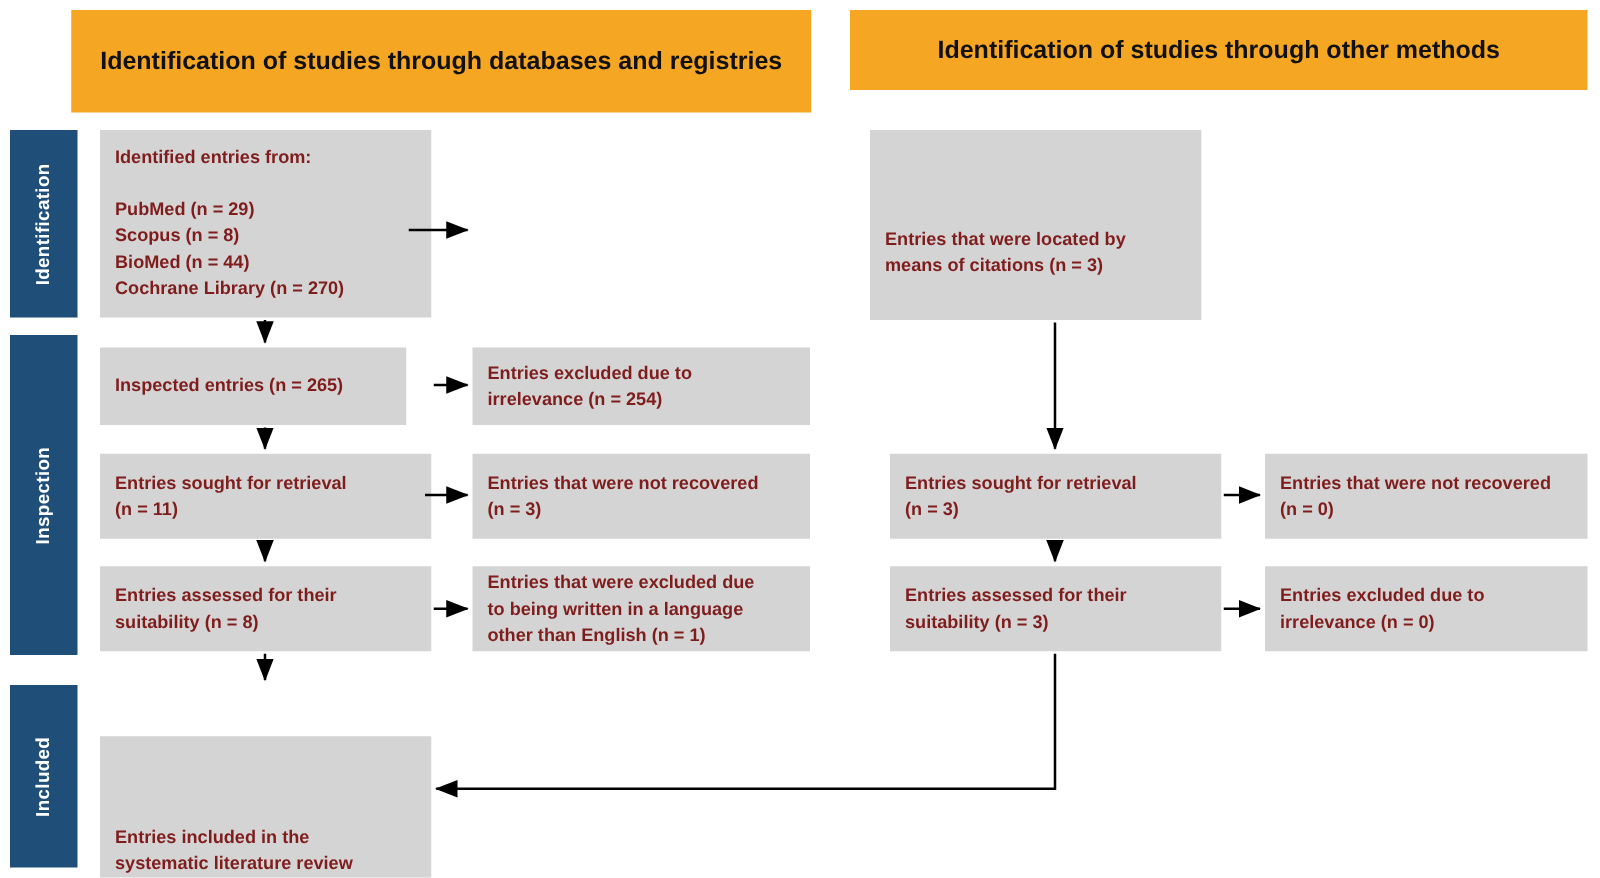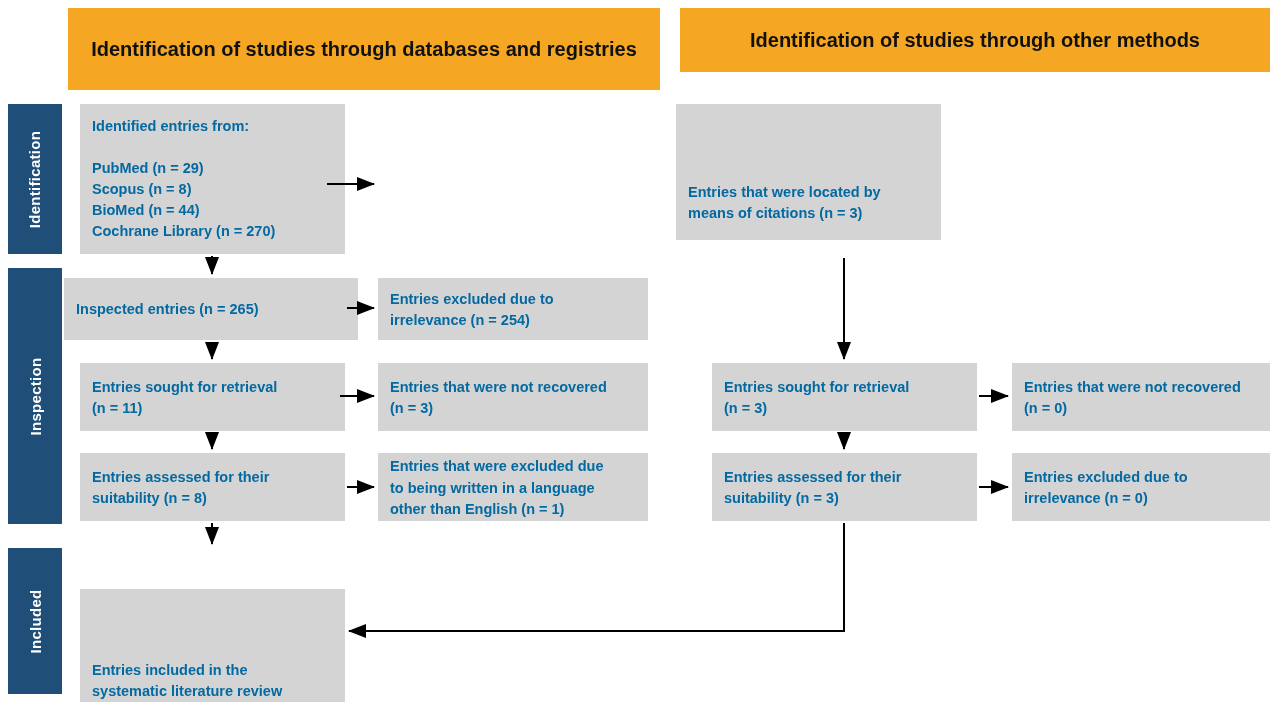--- a/index.html
+++ b/index.html
@@ -44,21 +44,21 @@
     align-items: center;
     justify-content: center;
   }
   .stage-label span {
     transform: rotate(-90deg);
     white-space: nowrap;
     letter-spacing: 0.3px;
   }
   .node {
     background: #D4D4D4;
-    color: #0369a1;
+    color: #7f1d1d;
     font-size: 14.5px;
     font-weight: bold;
     line-height: 1.45;
     padding: 12px 12px 10px 12px;
     white-space: pre-line;
   }
   .node.top-align {
     display: block;
   }
   .node.mid-align {
@@ -73,21 +73,21 @@
     height: 702px;
     overflow: visible;
     pointer-events: none;
   }
 </style>
 </head>
 <body>
 
 <div id="canvas">
 
-  <div class="box header-bar" style="left:68px; top:8px; width:592px; height:82px;">Identification of studies through databases and registries</div>
+  <div class="box header-bar" style="left:57px; top:8px; width:592px; height:82px;">Identification of studies through databases and registries</div>
 
   <div class="box header-bar" style="left:680px; top:8px; width:590px; height:64px;">Identification of studies through other methods</div>
 
   <div class="box stage-label" style="left:8px; top:104px; width:54px; height:150px;">
     <span>Identification</span>
   </div>
 
   <div class="box stage-label" style="left:8px; top:268px; width:54px; height:256px;">
     <span>Inspection</span>
   </div>
@@ -97,21 +97,21 @@
   </div>
 
   <div class="box node top-align" style="left:80px; top:104px; width:265px; height:150px;">Identified entries from:
 
 PubMed (n = 29)
 Scopus (n = 8)
 BioMed (n = 44)
 Cochrane Library (n = 270)</div>
 
 
-  <div class="box node mid-align" style="left:64px; top:278px; width:294px; height:62px;">Inspected entries (n = 265)</div>
+  <div class="box node mid-align" style="left:80px; top:278px; width:245px; height:62px;">Inspected entries (n = 265)</div>
 
   <div class="box node mid-align" style="left:378px; top:278px; width:270px; height:62px;">Entries excluded due to
 irrelevance (n = 254)</div>
 
   <div class="box node mid-align" style="left:80px; top:363px; width:265px; height:68px;">Entries sought for retrieval
 (n = 11)</div>
 
   <div class="box node mid-align" style="left:378px; top:363px; width:270px; height:68px;">Entries that were not recovered
  (n = 3)</div>
 
@@ -121,21 +121,21 @@
   <div class="box node mid-align" style="left:378px; top:453px; width:270px; height:68px;">Entries that were excluded due
 to being written in a language
 other than English (n = 1)</div>
 
   <div class="box node top-align" style="left:80px; top:548px; width:265px; height:146px;margin-top:41px;">
     <div style="margin-top:38px;">Entries included in the
 systematic literature review
 (n = 10)</div>
   </div>
 
-  <div class="box node top-align" style="left:676px; top:104px; width:265px; height:136px;">
+  <div class="box node top-align" style="left:696px; top:104px; width:265px; height:152px;">
     <div style="margin-top:45px;">Entries that were located by
 means of citations (n = 3)</div>
   </div>
 
   <div class="box node mid-align" style="left:712px; top:363px; width:265px; height:68px;">Entries sought for retrieval
 (n = 3)</div>
 
   <div class="box node mid-align" style="left:1012px; top:363px; width:258px; height:68px;">Entries that were not recovered
 (n = 0)</div>
 

